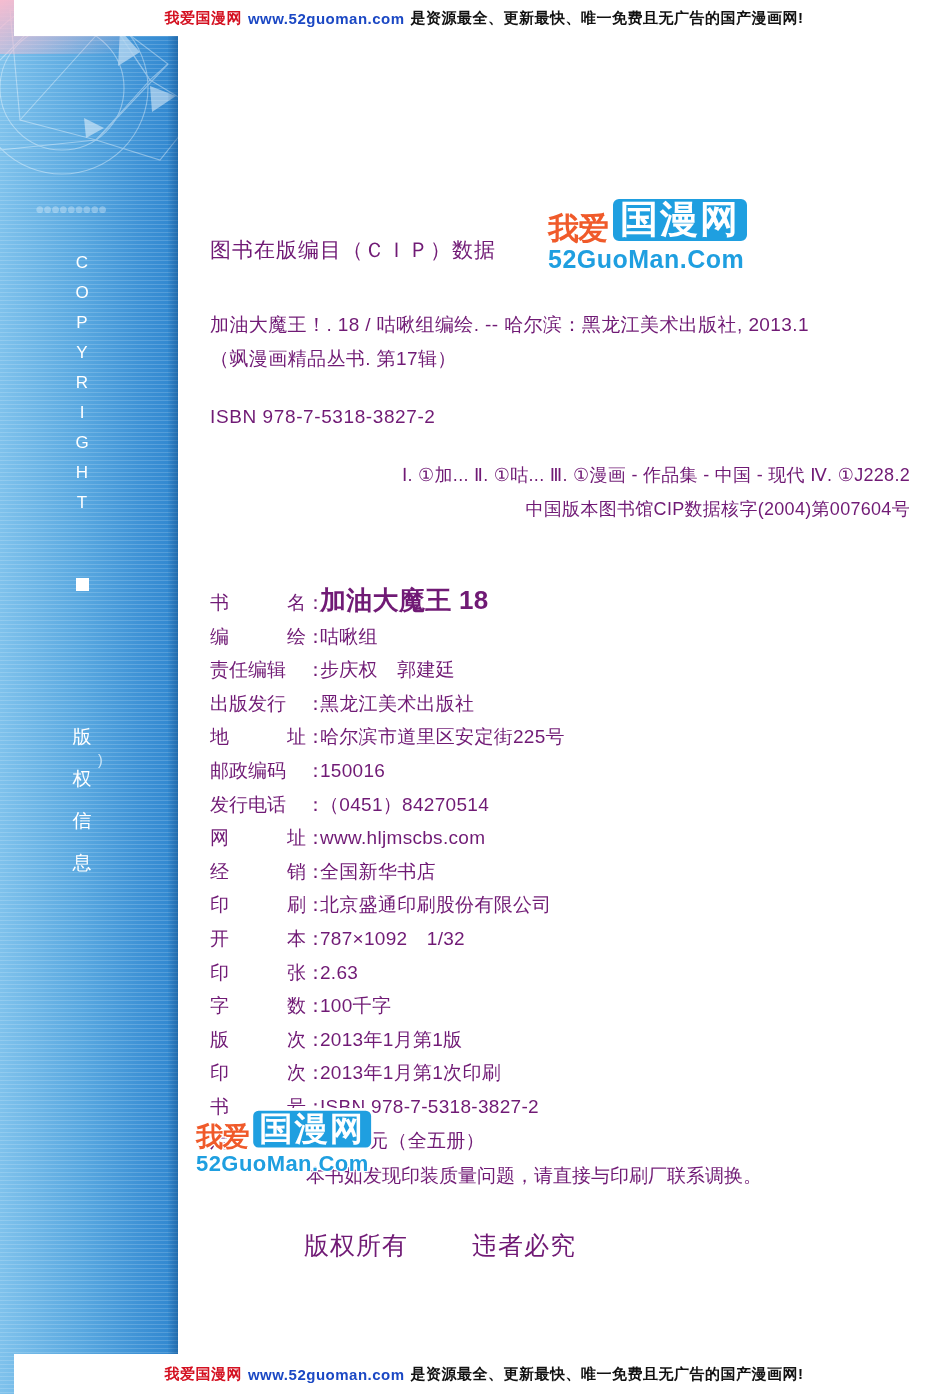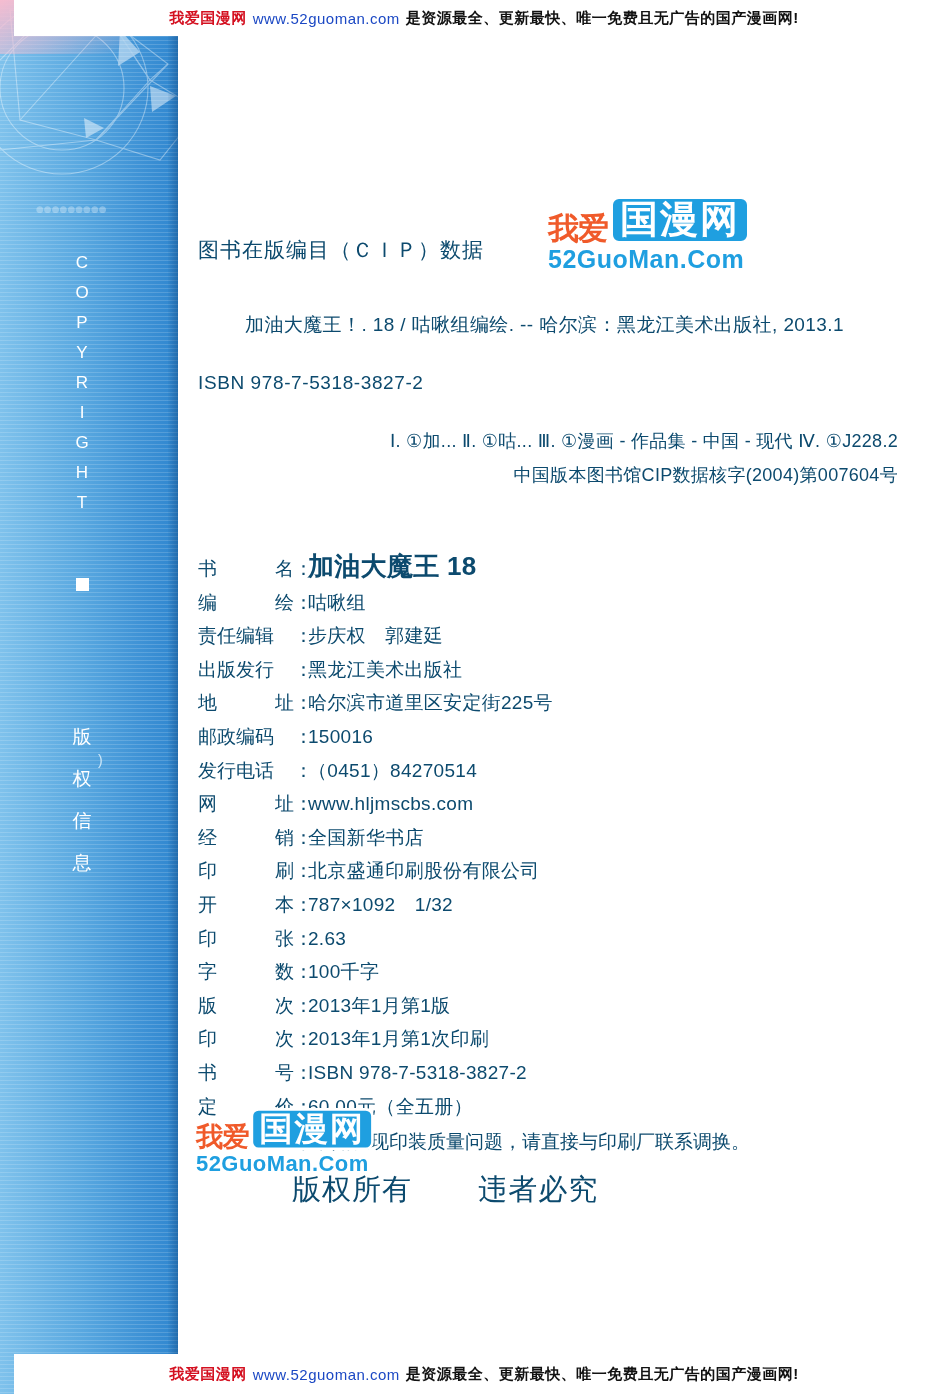--- a/index.html
+++ b/index.html
@@ -29,21 +29,21 @@
     align-items: center;
     justify-content: center;
     font-size: 15px;
     letter-spacing: 0.5px;
     white-space: nowrap;
     z-index: 40;
   }
   .ad-banner.top { top: 0; }
   .ad-banner.bottom { bottom: 0; height: 40px; }
   .ad-red { color: #d41020; font-weight: bold; }
-  .ad-blue { color: #1b48c4; font-weight: normal; text-align: right; }
+  .ad-blue { color: #1b48c4; font-weight: bold; text-align: right; }
   .ad-black { color: #111111; font-weight: bold; }
 
   
   .left-band {
     position: absolute;
     top: 0;
     left: 0;
     width: 178px;
     height: 1394px;
     background:
@@ -115,36 +115,35 @@
     left: 98px;
     top: 752px;
     color: #cfe8f8;
     font-size: 14px;
     z-index: 8;
   }
 
   
   .content {
     position: absolute;
-    left: 198px;
+    left: 210px;
     top: 236px;
     width: 700px;
     z-index: 20;
-    color: #0c4a6e;
+    color: #701a75;
   }
   .cip-head {
     font-size: 21px;
     letter-spacing: 1px;
     margin-bottom: 44px;
   }
   .cip-line {
     font-size: 19px;
     line-height: 34px;
     letter-spacing: 0.4px;
-    margin-left: 47px;
   }
   .block-gap-1 { height: 30px; }
   .isbn {
     font-size: 19px;
     letter-spacing: 0.6px;
   }
   .block-gap-2 { height: 30px; }
   .class-line {
     font-size: 18px;
     line-height: 34px;
@@ -175,22 +174,22 @@
   .crow.title .cval {
     font-size: 26px;
     font-weight: bold;
   }
   .note {
     margin-top: 2px;
     font-size: 19px;
     text-indent: 96px;
   }
   .footer-rights {
-    margin-top: 14px;
-    font-size: 29px;
+    margin-top: 36px;
+    font-size: 25px;
     letter-spacing: 1px;
     padding-left: 94px;
   }
   .footer-rights .gap { display: inline-block; width: 48px; }
 
   
   .wm {
     position: absolute;
     z-index: 30;
     pointer-events: none;
@@ -288,20 +287,21 @@
     <span>信</span>
     <span>息</span>
   </div>
   <div class="vert-paren">)</div>
 
   <div class="content">
 
     <div class="cip-head">图书在版编目（ＣＩＰ）数据</div>
 
     <div class="cip-line">加油大魔王！. 18 / 咕啾组编绘. -- 哈尔滨：黑龙江美术出版社, 2013.1</div>
+    <div class="cip-line">（飒漫画精品丛书. 第17辑）</div>
 
     <div class="block-gap-1"></div>
     <div class="isbn">ISBN 978-7-5318-3827-2</div>
 
     <div class="block-gap-2"></div>
     <div class="class-line indent">Ⅰ. ①加... Ⅱ. ①咕... Ⅲ. ①漫画 - 作品集 - 中国 - 现代 Ⅳ. ①J228.2</div>
     <div class="class-line">中国版本图书馆CIP数据核字(2004)第007604号</div>
 
     <div class="colophon">
 

